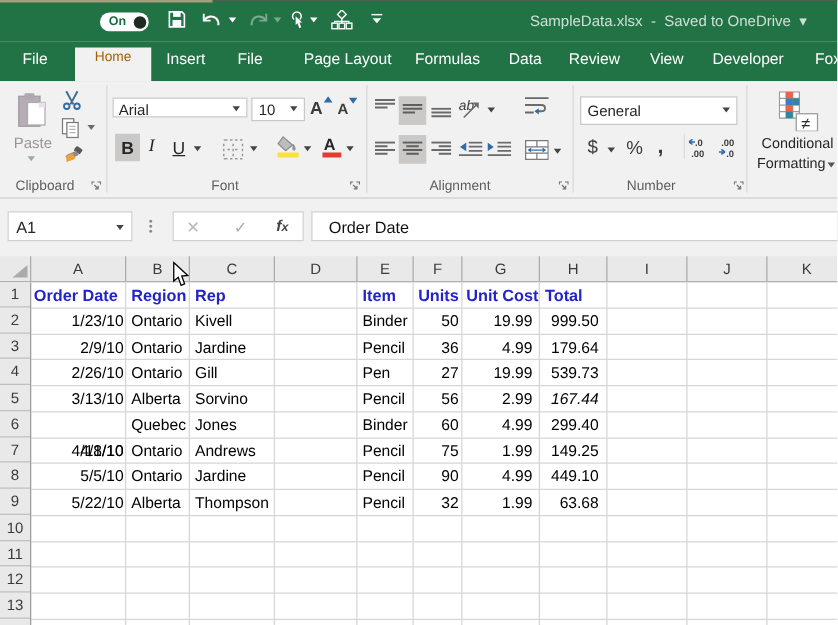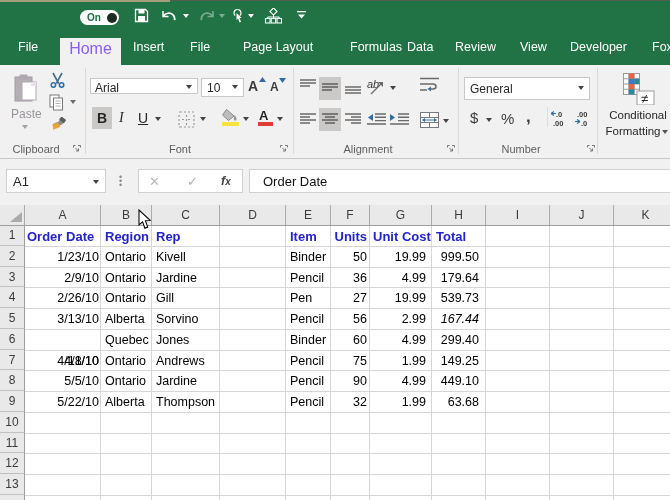--- a/index.html
+++ b/index.html
@@ -16,21 +16,21 @@
 #toggle { position:absolute; left:80px; top:10px; width:39px; height:15px; background:#fff; border-radius:7.5px; }
 #toggle .on { position:absolute; left:7px; top:2px; font-size:10px; font-weight:bold; color:#1e6a41; }
 #toggle .knob { position:absolute; right:2.5px; top:2.5px; width:10px; height:10px; background:#1d2b22; border-radius:50%; }
 #title { position:absolute; left:424px; top:10px; color:rgba(255,255,255,0.78); font-size:12px; white-space:nowrap; }
 .qat { position:absolute; top:8px; }
 
 
 #tabs { position:absolute; top:33px; left:0; width:670px; height:32px; background:#217346; }
 .tab { position:absolute; top:7px; font-size:12.5px; color:#fff; white-space:nowrap; }
 #hometab { position:absolute; left:60px; top:5px; width:61px; height:27px; background:#f2f1f1; }
-#hometab span { position:absolute; left:0; top:2px; width:61px; text-align:center; color:#8b5cf6; font-size:16px; }
+#hometab span { position:absolute; left:0; top:2px; width:61px; text-align:center; color:#a16207; font-size:11px; }
 
 
 #ribbon { position:absolute; top:65px; left:0; width:670px; height:94px; background:#f2f1f1; border-bottom:1px solid #c8c8c8; }
 .gsep { position:absolute; top:3px; width:1px; height:86px; background:#d8d8d8; }
 .glabel { position:absolute; top:78px; font-size:11px; color:#5e5e5e; text-align:center; }
 .launcher { position:absolute; top:80px; width:8px; height:8px; }
 .combo { position:absolute; background:#fff; border:1px solid #c8c8c8; font-size:12px; color:#262626; }
 .dna { position:absolute; width:0; height:0; border-left:3.5px solid transparent; border-right:3.5px solid transparent; border-top:4px solid #444; }
 .icon { position:absolute; }
 
@@ -55,20 +55,21 @@
 .hline { position:absolute; left:25px; width:645px; height:1px; background:#d6d6d6; }
 .cell { position:absolute; height:20.77px; font-size:12.5px; color:#000; line-height:21.5px; white-space:nowrap; }
 .hdrcell { font-weight:bold; color:#2323cb; font-size:13px; }
 .r { text-align:right; }
 </style>
 </head>
 <body>
 <div id="app">
 
 <div id="titlebar">
+  <div id="title">SampleData.xlsx&nbsp; -&nbsp; Saved to OneDrive&nbsp; ▾</div>
   <div id="autosave">AutoSave</div>
   <div id="toggle">
         <span class="on">On</span>
         <span class="knob"></span>
       </div>
 
   <svg class="qat" style="left:134px" width="15" height="15" viewBox="0 0 15 15">
     <path d="M1.5 1.5 h10 l2 2 v10 h-12 z" fill="none" stroke="#fff" stroke-width="1.3"></path>
     <rect x="4" y="8" width="7" height="5.5" fill="#fff"></rect>
     <rect x="4.5" y="1.5" width="6" height="4" fill="#fff"></rect>
@@ -110,21 +111,21 @@
 </div>
 
 <div id="tabs">
   <div id="hometab">
         <span>Home</span>
       </div>
   <div class="tab" style="left:18px;">File</div>
   <div class="tab" style="left:133px;">Insert</div>
   <div class="tab" style="left:190px;">File</div>
   <div class="tab" style="left:243px;">Page Layout</div>
-  <div class="tab" style="left:332px;margin-left:18px;">Formulas</div>
+  <div class="tab" style="left:332px;">Formulas</div>
   <div class="tab" style="left:407px;">Data</div>
   <div class="tab" style="left:455px;">Review</div>
   <div class="tab" style="left:520px;">View</div>
   <div class="tab" style="left:570px;">Developer</div>
   <div class="tab" style="left:652px;">Fox</div>
 </div>
 
 <div id="ribbon">
   <div class="gsep" style="left:85px"></div>
   <div class="gsep" style="left:293px"></div>

